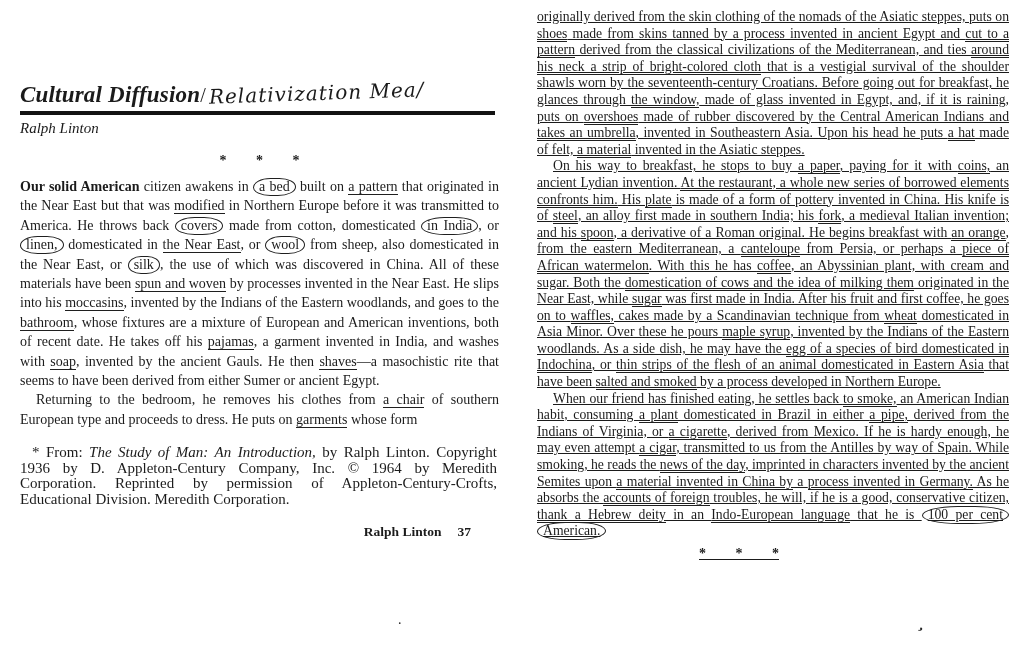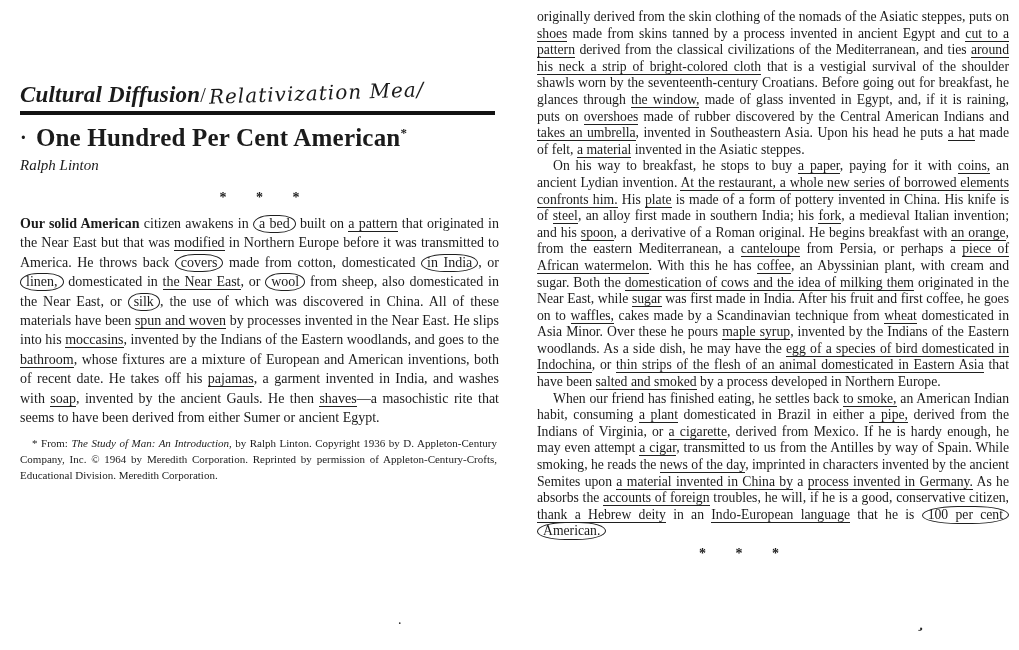--- a/index.html
+++ b/index.html
@@ -3,21 +3,21 @@
 <meta charset="utf-8">
 <style>
   html,body { margin:0; padding:0; background:#e8e8e8; }
   .page {
     position:relative; width:1019px; height:650px; overflow:hidden;
     background:#ffffff; display:flex;
     font-family:"Liberation Serif", serif; color:#1b1b1b;
   }
   .col { box-sizing:border-box; }
   .col.left  { width:513px; padding:82px 14px 0 20px; }
-  .col.right { width:506px; padding:9px 10px 16px 24px; }
+  .col.right { width:506px; padding:9px 10px 16px 24px;text-decoration:underline; }
 
   .chapter-header { white-space:nowrap; }
   .printed-label { font-style:italic; font-weight:bold; font-size:23px; letter-spacing:0.2px; }
   .hand-slash { font-size:20px; }
   .handwriting {
     font-family:"DejaVu Serif", serif; font-style:italic; font-size:20px;
     letter-spacing:1px; display:inline-block; transform:rotate(-2deg) translateY(-2px);
     margin-left:3px;
   }
   .rule { height:4px; background:#121212; margin-top:3px; margin-right:4px; }
@@ -27,21 +27,21 @@
   .title sup { font-size:13px; }
   .byline { font-style:italic; font-size:15px; margin-top:5px; }
 
   .separator { text-align:center; font-weight:bold; font-size:14px; word-spacing:26px; margin:16px 0 8px; }
   .bottom-sep { margin:6px 0 0 0; transform:translateX(-34px); }
 
   .body-text { font-size:14px; line-height:19.4px; text-align:justify; margin:0; }
   .col.right .body-text { font-size:13.7px; line-height:16.6px; }
   .indent { text-indent:16px; }
 
-  .footnote { font-size:11px; line-height:15.6px; text-align:justify; margin-top:9px; text-indent:12px; padding-right:2px; }
+  .footnote { font-size:15px; line-height:15.6px; text-align:justify; margin-top:16px; text-indent:12px; padding-right:2px; }
   .page-footer { text-align:right; font-weight:bold; font-size:13.5px; margin-top:16px; padding-right:28px; }
   .footer-page { margin-left:16px; }
 
   .seg-b { font-weight:bold; }
   .seg-i { font-style:italic; }
   .seg-u { border-bottom:1.6px solid #1f1f1f; }
   .seg-c {
     border:1.7px solid #1f1f1f;
     border-radius:50% 48% 52% 50% / 65% 60% 62% 58%;
     padding:0 5px 1px 5px;
@@ -56,29 +56,32 @@
 <body>
 
 <div class="page">
 
   <div class="col left">
     <div class="chapter-header">
       <span class="printed-label">Cultural Diffusion</span><span class="hand-slash">/</span><span class="handwriting">Relativization Mea/</span>
     </div>
     <div class="rule"></div>
 
-    <h1 class="title"><span class="title-bullet">·</span><span>One Hundred Per Cent American</span><sup>*</sup></h1>
     <div class="byline">Ralph Linton</div>
 
     <div class="separator">* * *</div>
 
     <p class="body-text"><span class="seg-b">Our solid American</span><span> citizen awakens in </span><span class="seg-c">a bed</span><span> built on </span><span class="seg-u">a pattern</span><span> that originated in the Near East but that was </span><span class="seg-u">modified</span><span> in Northern Europe before it was transmitted to America. He throws back </span><span class="seg-c">covers</span><span> made from cotton, domesticated </span><span class="seg-c">in India</span><span>, or </span><span class="seg-c">linen,</span><span> domesticated in </span><span class="seg-u">the Near East</span><span>, or </span><span class="seg-c">wool</span><span> from sheep, also domesticated in the Near East, or </span><span class="seg-c">silk</span><span>, the use of which was discovered in China. All of these materials have been </span><span class="seg-u">spun and woven</span><span> by processes invented in the Near East. He slips into his </span><span class="seg-u">moccasins</span><span>, invented by the Indians of the Eastern woodlands, and goes to the </span><span class="seg-u">bathroom</span><span>, whose fixtures are a mixture of European and American inventions, both of recent date. He takes off his </span><span class="seg-u">pajamas</span><span>, a garment invented in India, and washes with </span><span class="seg-u">soap</span><span>, invented by the ancient Gauls. He then </span><span class="seg-u">shaves</span><span>—a masochistic rite that seems to have been derived from either Sumer or ancient Egypt.</span></p>
+    <p class="body-text indent"><span>Returning to the bedroom, he removes his clothes from </span><span class="seg-u">a chair</span><span> of southern European type and proceeds to dress. He puts on </span><span class="seg-u">garments</span><span> whose form</span></p>
 
     <div class="footnote"><span>* From: </span><span class="seg-i">The Study of Man: An Introduction,</span><span> by Ralph Linton. Copyright 1936 by D. Appleton-Century Company, Inc. © 1964 by Meredith Corporation. Reprinted by permission of Appleton-Century-Crofts, Educational Division. Meredith Corporation.</span></div>
 
+    <div class="page-footer">
+      <span class="footer-author">Ralph Linton</span><span class="footer-page">37</span>
+    </div>
   </div>
 
   <div class="col right">
     <p class="body-text"><span>originally derived from the skin clothing of the nomads of the Asiatic steppes, puts on </span><span class="seg-u">shoes</span><span> made from skins tanned by a process invented in ancient Egypt and </span><span class="seg-u">cut to a pattern</span><span> derived from the classical civilizations of the Mediterranean, and ties </span><span class="seg-u">around his neck a strip of bright-colored cloth</span><span> that is a vestigial survival of the shoulder shawls worn by the seventeenth-century Croatians. Before going out for breakfast, he glances through </span><span class="seg-u">the window,</span><span> made of glass invented in Egypt, and, if it is raining, puts on </span><span class="seg-u">overshoes</span><span> made of rubber discovered by the Central American Indians and </span><span class="seg-u">takes an umbrella</span><span>, invented in Southeastern Asia. Upon his head he puts </span><span class="seg-u">a hat</span><span> made of felt, </span><span class="seg-u">a material</span><span> invented in the Asiatic steppes.</span></p>
     <p class="body-text indent"><span>On his way to breakfast, he stops to buy </span><span class="seg-u">a paper</span><span>, paying for it with </span><span class="seg-u">coins,</span><span> an ancient Lydian invention. </span><span class="seg-u">At the restaurant, a whole new series of borrowed elements confronts him.</span><span> His </span><span class="seg-u">plate</span><span> is made of a form of pottery invented in China. His knife is of </span><span class="seg-u">steel</span><span>, an alloy first made in southern India; his </span><span class="seg-u">fork</span><span>, a medieval Italian invention; and his </span><span class="seg-u">spoon</span><span>, a derivative of a Roman original. He begins breakfast with </span><span class="seg-u">an orange</span><span>, from the eastern Mediterranean, a </span><span class="seg-u">canteloupe</span><span> from Persia, or perhaps a </span><span class="seg-u">piece of African watermelon</span><span>. With this he has </span><span class="seg-u">coffee</span><span>, an Abyssinian plant, with cream and sugar. Both the </span><span class="seg-u">domestication of cows and the idea of milking them</span><span> originated in the Near East, while </span><span class="seg-u">sugar</span><span> was first made in India. After his fruit and first coffee, he goes on to </span><span class="seg-u">waffles,</span><span> cakes made by a Scandinavian technique from </span><span class="seg-u">wheat</span><span> domesticated in Asia Minor. Over these he pours </span><span class="seg-u">maple syrup</span><span>, invented by the Indians of the Eastern woodlands. As a side dish, he may have the </span><span class="seg-u">egg of a species of bird domesticated in Indochina</span><span>, or </span><span class="seg-u">thin strips of the flesh of an animal domesticated in Eastern Asia</span><span> that have been </span><span class="seg-u">salted and smoked</span><span> by a process developed in Northern Europe.</span></p>
     <p class="body-text indent"><span>When our friend has finished eating, he settles back </span><span class="seg-u">to smoke,</span><span> an American Indian habit, consuming </span><span class="seg-u">a plant</span><span> domesticated in Brazil in either </span><span class="seg-u">a pipe,</span><span> derived from the Indians of Virginia, or </span><span class="seg-u">a cigarette</span><span>, derived from Mexico. If he is hardy enough, he may even attempt </span><span class="seg-u">a cigar</span><span>, transmitted to us from the Antilles by way of Spain. While smoking, he reads the </span><span class="seg-u">news of the day</span><span>, imprinted in characters invented by the ancient Semites upon </span><span class="seg-u">a material invented in China by</span><span> a </span><span class="seg-u">process invented in Germany.</span><span> As he absorbs the </span><span class="seg-u">accounts of foreign</span><span> troubles, he will, if he is a good, conservative citizen, </span><span class="seg-u">thank a Hebrew deity</span><span> in an </span><span class="seg-u">Indo-European language</span><span> that he is </span><span class="seg-c">100 per cent American.</span></p>
     <div class="separator bottom-sep">* * *</div>
   </div>
 
   <span class="artifact artifact-1">.</span>

